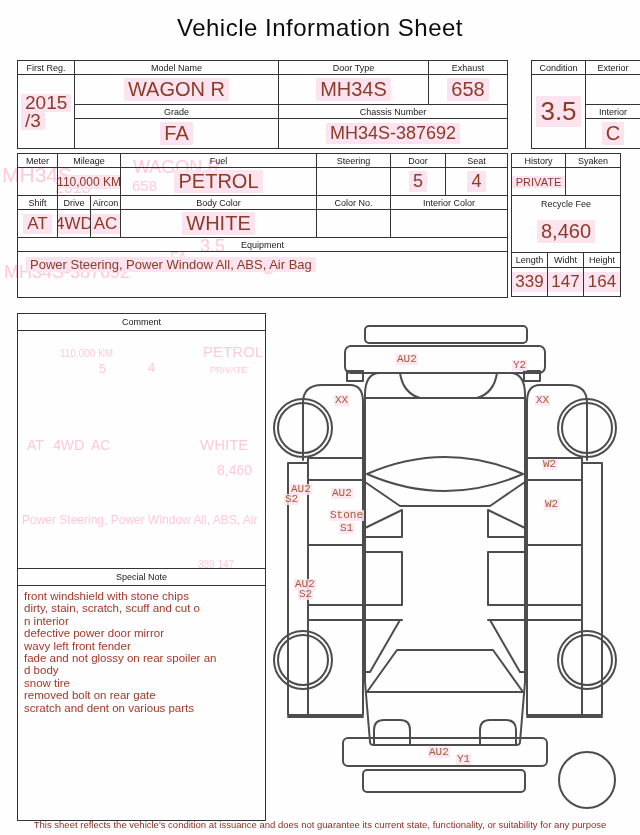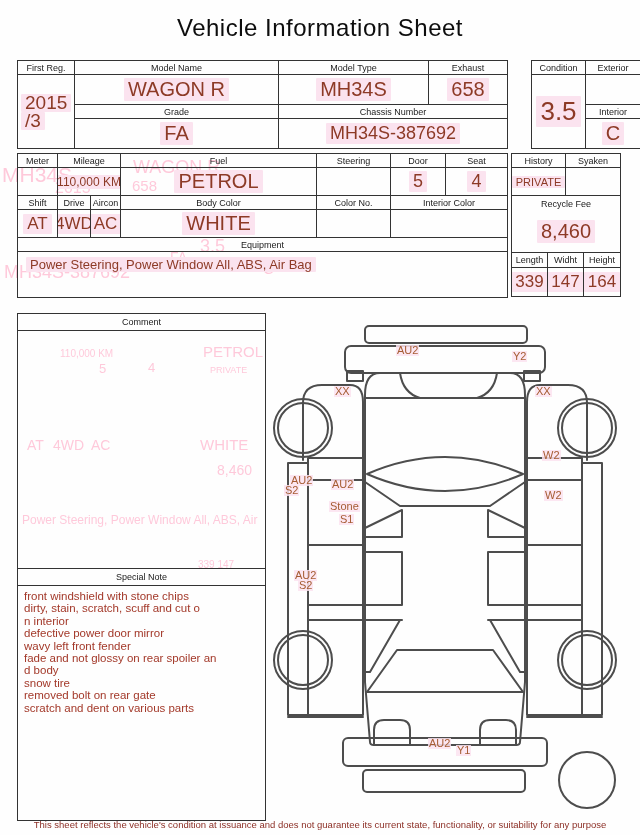--- a/index.html
+++ b/index.html
@@ -68,21 +68,21 @@
 
   <div id="title" class="abs">Vehicle Information Sheet</div>
 
   <div id="t1main" class="abs grid">
     <div class="cell hdr br bb" style="grid-area:1/1">First Reg.</div>
     <div id="firstreg-val" class="cell val br" style="grid-area:2/1/5/2">
       <span class="hl">2015</span>
       <span class="hl">/3</span>
     </div>
     <div class="cell hdr br bb" style="grid-area:1/2">Model Name</div>
-    <div class="cell hdr br bb" style="grid-area:1/3">Model Type</div>
+    <div class="cell hdr br bb" style="grid-area:1/3">Door Type</div>
     <div class="cell hdr bb" style="grid-area:1/4">Exhaust</div>
     <div class="cell val v20 br bb" style="grid-area:2/2">
         <span class="hl">WAGON R</span>
       </div>
     <div class="cell val v20 br bb" style="grid-area:2/3">
         <span class="hl">MH34S</span>
       </div>
     <div class="cell val v20 bb" style="grid-area:2/4">
         <span class="hl">658</span>
       </div>
@@ -254,21 +254,21 @@
           <path d="M257,295 L312,295"></path>
           <path d="M257,310 L312,310"></path>
         <path d="M257,407 L332,407"></path>
         <circle cx="317" cy="118" r="25"></circle>
           <circle cx="317" cy="118" r="29"></circle>
         <circle cx="317" cy="350" r="25"></circle>
           <circle cx="317" cy="350" r="29"></circle>
         <circle cx="317" cy="470" r="28"></circle>
       </g>
     </svg>
-    <div id="diagram-labels" class="abs" style="left:0;top:0;width:370px;height:500px;">
+    <div id="diagram-labels" class="abs" style="left:0;top:9px;width:370px;height:500px;font-family:Liberation Mono, monospace;">
         <span class="dlabel" style="left: 126px; top: 35px;">AU2</span>
         <span class="dlabel" style="left: 242px; top: 41px;">Y2</span>
         <span class="dlabel" style="left: 64px; top: 76px;">XX</span>
         <span class="dlabel" style="left: 265px; top: 76px;">XX</span>
         <span class="dlabel" style="left: 272px; top: 140px;">W2</span>
         <span class="dlabel" style="left: 274px; top: 180px;">W2</span>
         <span class="dlabel" style="left: 20px; top: 165px;">AU2</span>
         <span class="dlabel" style="left: 14px; top: 175px;">S2</span>
         <span class="dlabel" style="left: 61px; top: 169px;">AU2</span>
         <span class="dlabel" style="left: 59px; top: 191px;">Stone</span>

